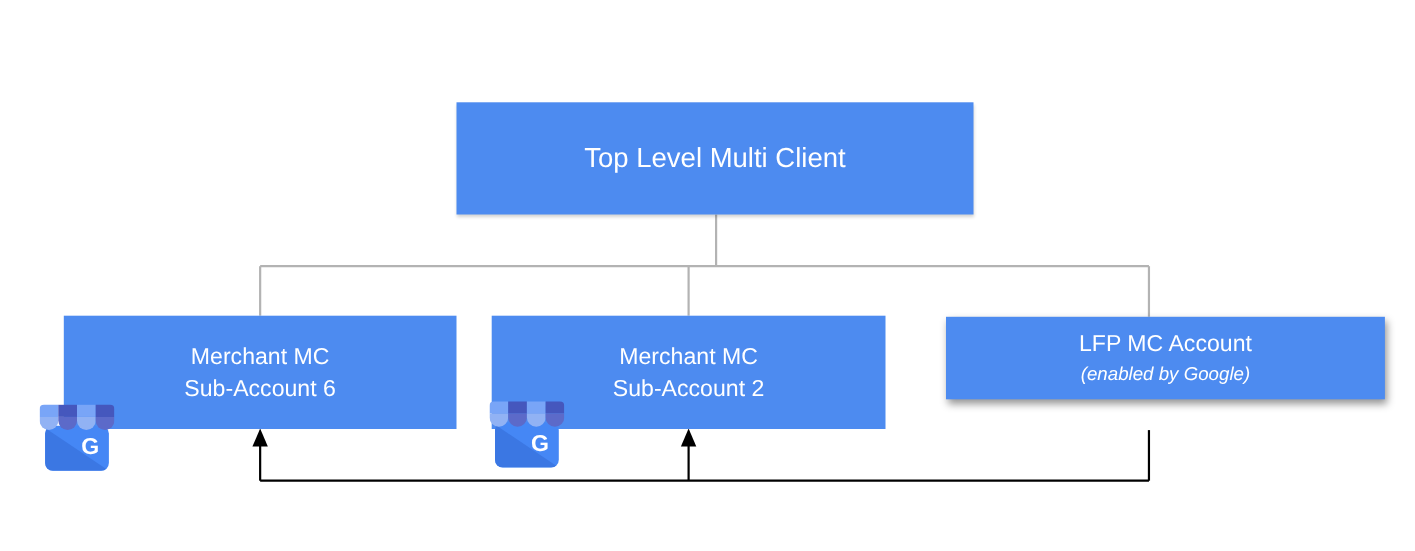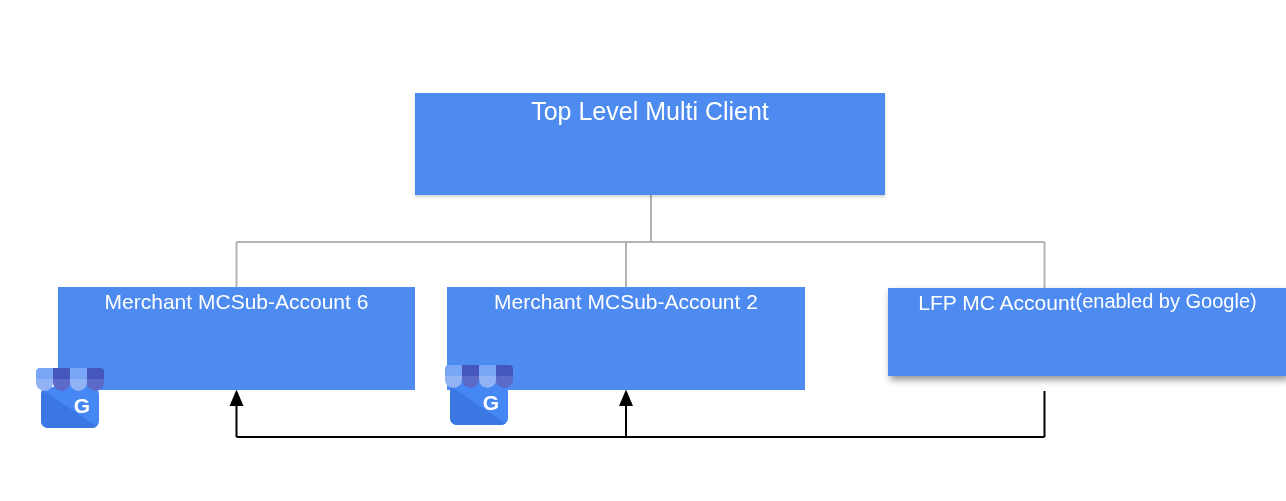--- a/index.html
+++ b/index.html
@@ -21,37 +21,38 @@
     width: 1286px;
     height: 501px;
     z-index: 0;
   }
   .node {
     position: absolute;
     z-index: 1;
     background: var(--box-blue, #4d8bf0);
     color: var(--text-white, #ffffff);
     display: flex;
-    flex-direction: row;
+    flex-direction: column;
+    align-items: center;
     justify-content: center;
     text-align: center;
   }
   .node-mca {
     left: 415px; top: 93px; width: 470px; height: 102px;
     font-size: 25px; line-height: 36px;
     box-shadow: 0 2px 3px rgba(0,0,0,0.18);
   }
   .node-sub1 { left: 58px;  top: 287px; width: 357px; height: 103px; font-size: 21px; line-height: 29px; }
   .node-sub2 { left: 447px; top: 287px; width: 358px; height: 103px; font-size: 21px; line-height: 29px; }
   .node-lfp  {
-    left: 888px; top: 288px; width: 399px; height: 88px;
+    left: 860px; top: 288px; width: 399px; height: 75px;
     font-size: 21px; line-height: 29px;
     box-shadow: 2px 4px 7px rgba(0,0,0,0.42);
   }
-  .node-lfp .line2 { font-size: 20px; line-height: 26px; }
+  .node-lfp .line2 { font-size: 17px; line-height: 26px; font-style: italic; }
   .gmb-icon {
     position: absolute;
     z-index: 2;
     width: 68px;
     height: 67px;
   }
   .gmb-icon-1 { left: 36px;  top: 365px; }
   .gmb-icon-2 { left: 445px; top: 362px; }
   .gmb-icon text {
     font-family: "Liberation Sans", "DejaVu Sans", sans-serif;

